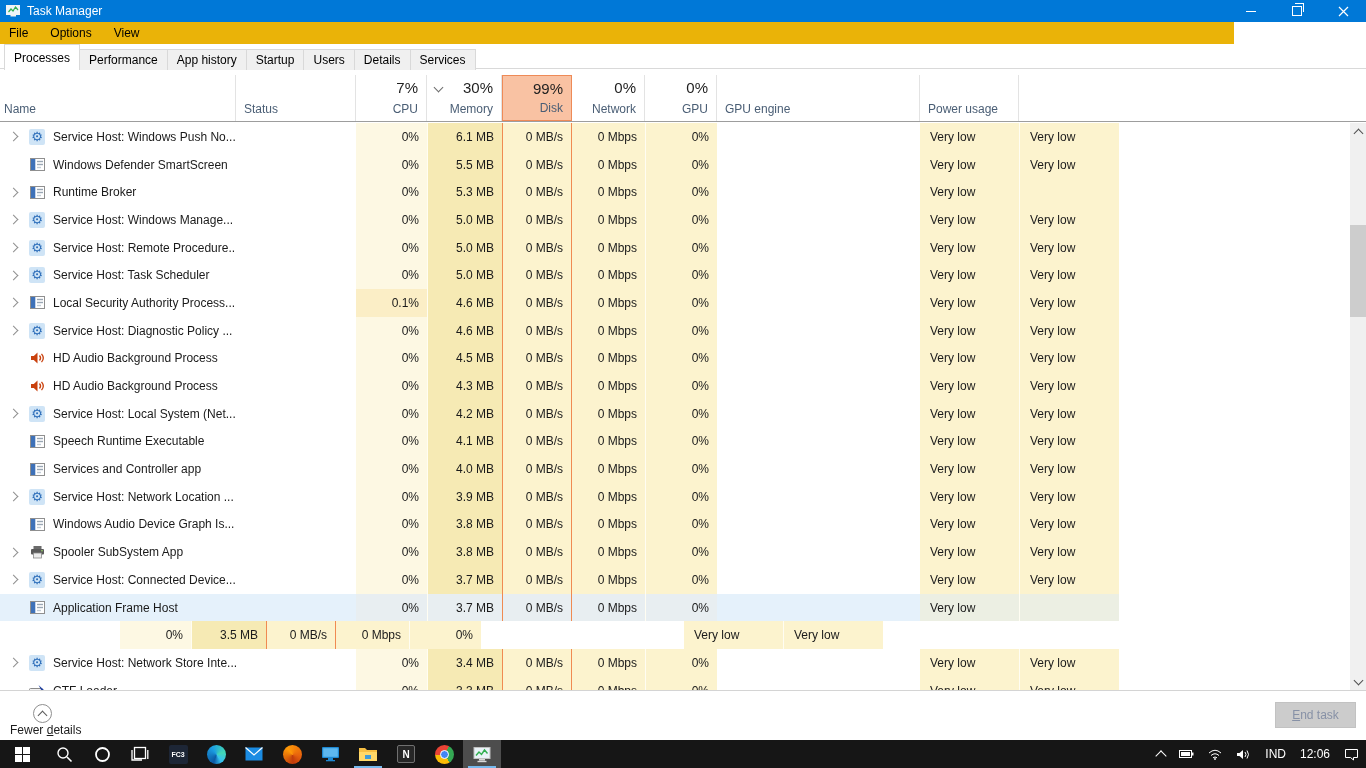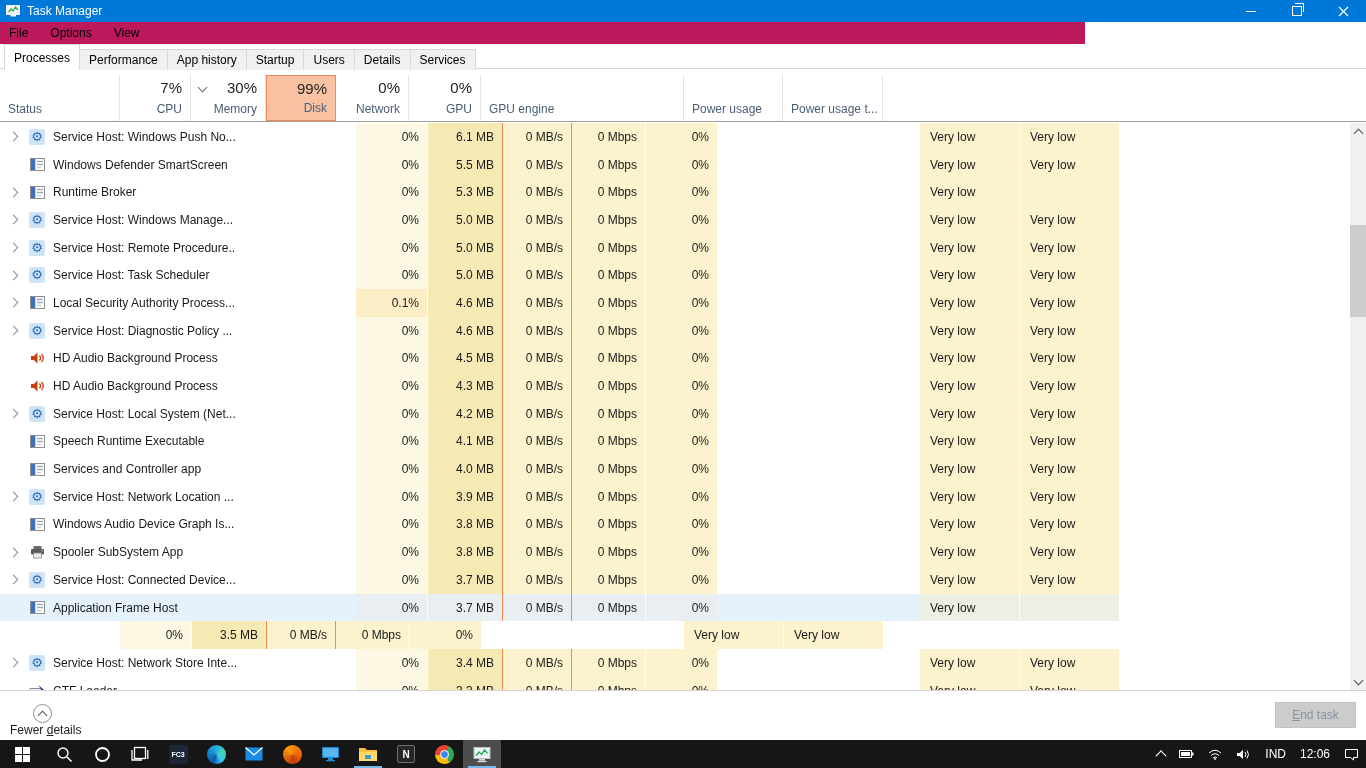--- a/index.html
+++ b/index.html
@@ -10,21 +10,21 @@
   .titlebar{position:absolute;left:0;top:0;width:1366px;height:22px;background:var(--titlebar,#0078d7);
     display:flex;align-items:center;color:#fff;font-size:12px;}
   .tb-appicon{margin:0 6px 0 6px;display:inline-flex;}
   .caption-buttons{margin-left:auto;display:flex;height:22px;}
   .cap-btn{width:46px;height:22px;display:flex;align-items:center;justify-content:center;}
   .glyph-min{width:10px;height:1px;background:#fff;}
   .glyph-restore{width:8px;height:8px;border:1px solid #fff;position:relative;background:var(--titlebar,#0078d7);}
   .glyph-restore::before{content:"";position:absolute;left:2px;top:-4px;width:8px;height:8px;border:1px solid #fff;border-bottom:none;border-left:none;}
 
   
-  .menubar{position:absolute;left:0;top:22px;width:1085px;height:22px;background:#be185d;
+  .menubar{position:absolute;left:0;top:22px;width:1234px;height:22px;background:#eab308;
     display:flex;align-items:center;font-size:12px;color:#000;}
   .menu-item{padding:0 11px;height:22px;display:flex;align-items:center;}
   .menu-item:first-child{padding-left:9px;}
 
   
   .tabstrip{position:absolute;left:0;top:44px;width:1366px;height:24px;background:#fff;border-bottom:1px solid #d9d9d9;}
   .tab{position:relative;display:inline-block;font-size:12px;color:#000;background:#f0f0f0;
     border:1px solid #d9d9d9;border-bottom:none;padding:3px 9px 3px 9px;margin-right:-1px;vertical-align:bottom;margin-top:3px;}
   .tab.active{background:#fff;margin-top:0;padding-top:6px;padding-bottom:5px;margin-left:4px;z-index:2;}
 
@@ -156,20 +156,23 @@
 
   <div class="menubar" id="menubar">
       <span class="menu-item">File</span>
       <span class="menu-item">Options</span>
       <span class="menu-item">View</span>
     </div>
 
   <div class="tabstrip" id="tabstrip"><div class="tab active">Processes</div><div class="tab">Performance</div><div class="tab">App history</div><div class="tab">Startup</div><div class="tab">Users</div><div class="tab">Details</div><div class="tab">Services</div></div>
 
   <div class="grid-header" id="grid-header">
+      <div class="hcell col-name al-left">
+        <span class="hlabel">Name</span>
+      </div>
       <div class="hcell col-status al-left">
         <span class="hlabel">Status</span>
       </div>
       <div class="hcell col-cpu al-right">
         <span class="hval">7%</span>
         <span class="hlabel">CPU</span>
       </div>
       <div class="hcell col-memory al-right">
         <span class="sort-chevron"></span>
         <span class="hval">30%</span>
@@ -185,23 +188,20 @@
       </div>
       <div class="hcell col-gpu al-right">
         <span class="hval">0%</span>
         <span class="hlabel">GPU</span>
       </div>
       <div class="hcell col-gpu_engine al-left">
         <span class="hlabel">GPU engine</span>
       </div>
       <div class="hcell col-power al-left">
         <span class="hlabel">Power usage</span>
-      </div>
-      <div class="hcell col-power_trend al-left">
-        <span class="hlabel">Power usage t...</span>
       </div>
       <div class="hcell hfiller"></div>
     </div>
 
   <div class="grid-body" id="grid-body">
       <div class="row">
       <div class="cell c-name col-name">
         <span class="expander"></span>
         <span class="proc-icon ic-gear">⚙</span>
         <span>Service Host: Windows Push No...</span>

